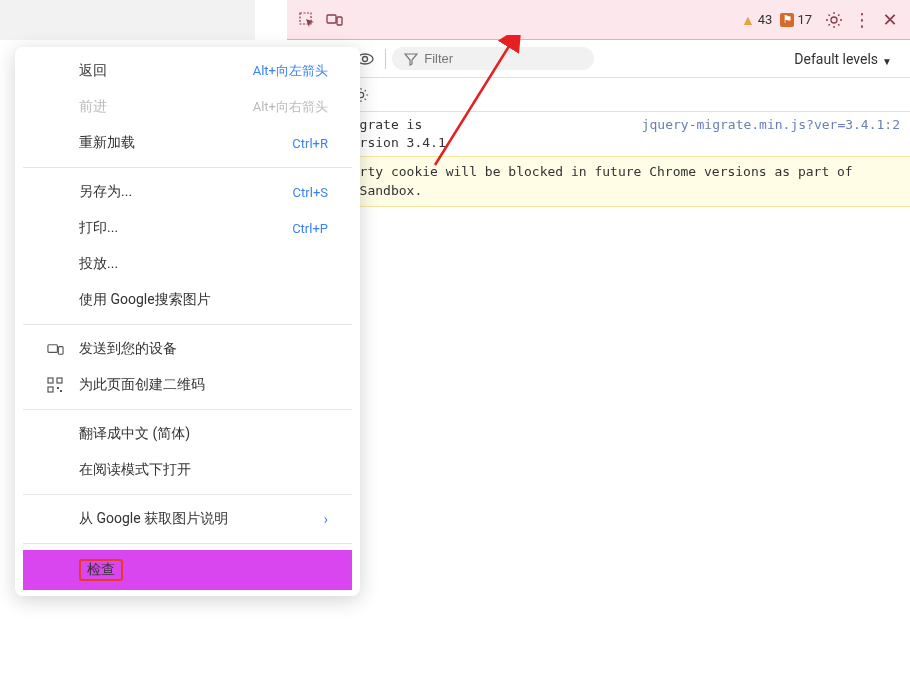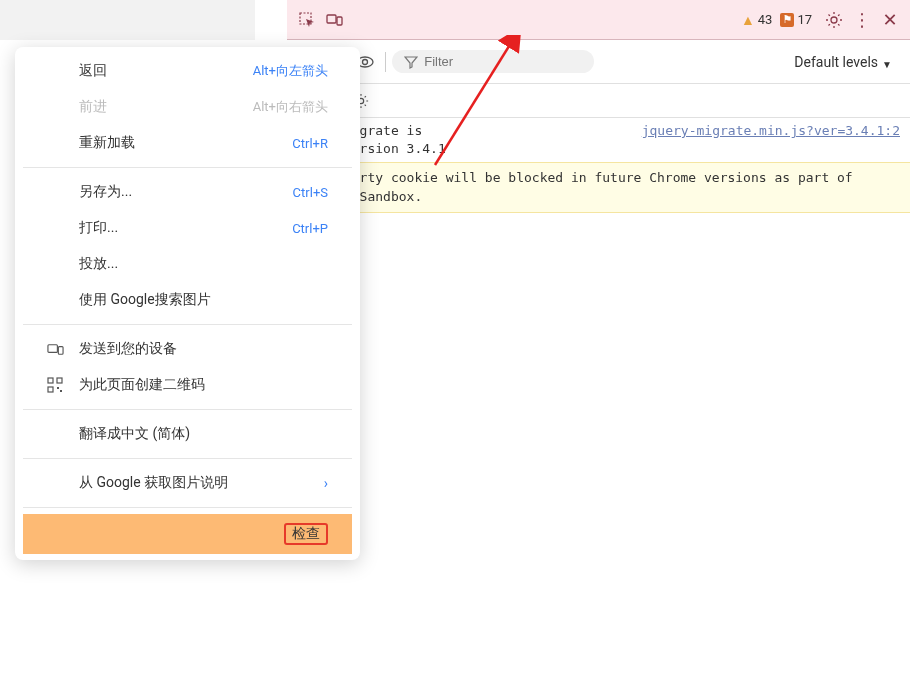--- a/index.html
+++ b/index.html
@@ -102,21 +102,21 @@
       width: 14px;
       height: 14px;
       border-radius: 2px;
       text-align: center;
       line-height: 14px;
     }
     
     .devtools-secondbar {
       display: flex;
       align-items: center;
-      height: 44px;
+      height: 38px;
       background: #fff;
       border-bottom: 1px solid #e0e0e0;
       padding: 0 8px;
       gap: 6px;
     }
     .context-dropdown {
       display: flex;
       align-items: center;
       gap: 4px;
       padding: 4px 8px;
@@ -170,21 +170,20 @@
       line-height: 1.4;
     }
     .console-line.warning {
       background: #fffde5;
       border-top: 1px solid #f5e5a0;
       border-bottom: 1px solid #f5e5a0;
       padding: 6px 10px;
     }
     .console-link {
       color: #6a7fb5;
-      text-decoration: underline;
       cursor: pointer;
       white-space: nowrap;
       margin-left: 28px;
     }
     
     .context-menu {
       position: absolute;
       left: 15px;
       top: 47px;
       width: 345px;
@@ -198,22 +197,21 @@
       display: flex;
       align-items: center;
       padding: 9px 24px;
       cursor: pointer;
     }
     .menu-item.disabled {
       color: #bbb;
       cursor: default;
     }
     .menu-item.highlighted {
-      background: #fdba74;
-      text-align: right;
+      background: #d946ef;
     }
     .menu-icon-slot {
       width: 32px;
       display: flex;
       align-items: center;
       justify-content: flex-start;
       color: #555;
       font-size: 15px;
     }
     .menu-label {
@@ -391,20 +389,24 @@
           <rect x="10" y="10" width="2" height="2" fill="currentColor"></rect>
           <rect x="13" y="13" width="2" height="2" fill="currentColor"></rect>
         </svg>
     </span>
     <span class="menu-label">为此页面创建二维码</span>
   </div>
   <div class="menu-divider"></div>
   <div class="menu-item">
     <span class="menu-icon-slot"></span>
     <span class="menu-label">翻译成中文 (简体)</span>
+  </div>
+  <div class="menu-item">
+    <span class="menu-icon-slot"></span>
+    <span class="menu-label">在阅读模式下打开</span>
   </div>
   <div class="menu-divider"></div>
   <div class="menu-item">
     <span class="menu-icon-slot"></span>
     <span class="menu-label">从 Google 获取图片说明</span>
     <span class="menu-shortcut" style="font-size:14px;">›</span>
   </div>
   <div class="menu-divider"></div>
   <div class="menu-item highlighted">
     <span class="menu-icon-slot"></span>

